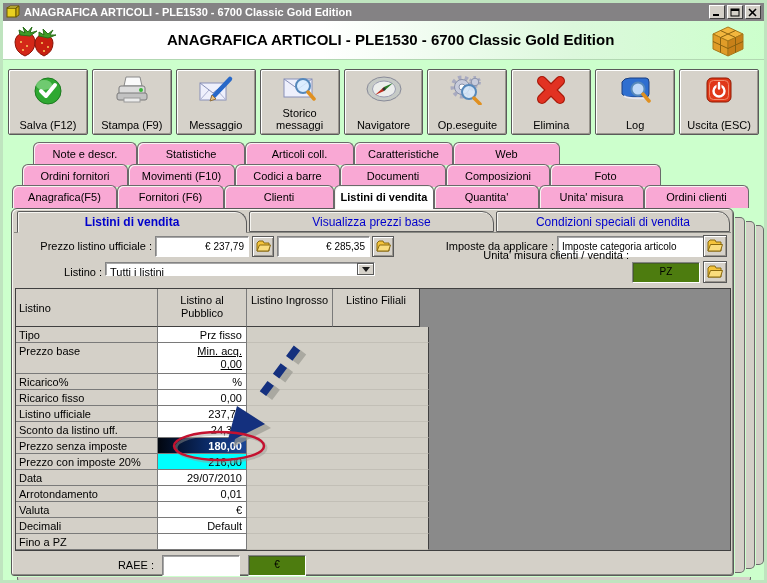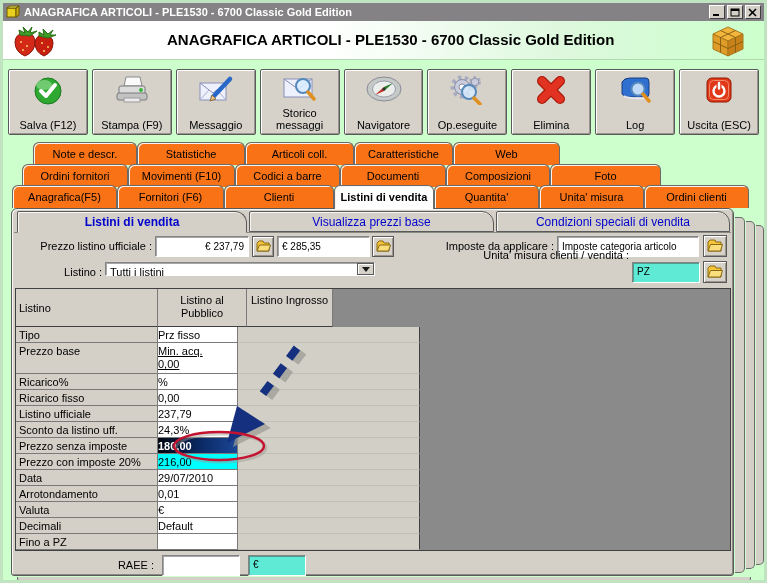--- a/index.html
+++ b/index.html
@@ -28,21 +28,21 @@
 
 .toolbar { position:absolute; left:5px; top:66px; right:5px; height:66px; display:flex; gap:4px; z-index:5; }
 .tbtn { flex:1; background:#d6d2ca; border:1px solid #5a5a5a; border-radius:2px;
   box-shadow:inset 1px 1px 0 #ffffff, inset -1px -1px 0 #9a968e;
   position:relative; display:flex; flex-direction:column; align-items:center; justify-content:flex-end;
   padding-bottom:3px; cursor:default; }
 .tbtn .ticon { position:absolute; top:5px; left:0; right:0; display:flex; justify-content:center; }
 .tbtn .tlabel { font-size:11px; line-height:12px; text-align:center; }
 
 
-.tab { position:absolute; height:23px; background:#f97316; border:1px solid #6a6a6a; border-bottom:none;
+.tab { position:absolute; height:23px; background:#f9a8d4; border:1px solid #6a6a6a; border-bottom:none;
   border-radius:6px 6px 0 0; box-shadow:inset 1px 1px 0 #f6f5f1;
   font-size:11px; text-align:center; padding-top:5px; white-space:nowrap; overflow:hidden; }
 .tab.active { background:#ffffff; font-weight:bold; height:24px; z-index:4; }
 .r1 { top:139px; z-index:1; } .r2 { top:161px; z-index:2; } .r3 { top:182px; z-index:3; }
 
 
 .stackv { position:absolute; background:#d4d0c8; border:1px solid #6a6a6a; border-left:none;
   border-radius:0 5px 5px 0; z-index:1; }
 .stackh { position:absolute; background:#d4d0c8; border:1px solid #6a6a6a; border-top:none;
   border-radius:0 0 4px 4px; z-index:1; }
@@ -67,38 +67,38 @@
 input.field { font-family:"Liberation Sans","DejaVu Sans",sans-serif; outline:none; padding:0 4px; }
 .fbtn { position:absolute; height:21px; background:#d6d2ca; border:1px solid #5a5a5a;
   box-shadow:inset 1px 1px 0 #fff, inset -1px -1px 0 #9a968e;
   display:flex; align-items:center; justify-content:center; }
 .combo { position:absolute; height:14px; display:flex; }
 .combo .ctext { flex:1; padding:3px 4px 0; font-size:11px; }
 .combo .cbtn { width:17px; background:#d6d2ca; border:1px solid #5a5a5a;
   box-shadow:inset 1px 1px 0 #fff; display:flex; align-items:center; justify-content:center; }
 .arrowdown { width:0; height:0; border-left:4px solid transparent; border-right:4px solid transparent;
   border-top:5px solid #1a1a1a; }
-.disabledfield { background:#5eead4; }
+.disabledfield { background:#4d7c0f;text-align:center; }
 
 
 .tablewrap { position:absolute; left:3px; top:79px; width:716px; height:263px;
   background:#8a8a8a; border:1px solid #404040; }
 .thead { display:flex; height:38px; }
 .th { background:#d4d0c8; border-right:1px solid #7a7a7a; border-bottom:1px solid #404040;
   font-size:11px; overflow:hidden; }
 .th1 { width:142px; display:flex; align-items:center; padding-left:3px; }
 .th2 { width:89px; text-align:center; padding-top:5px; line-height:13px; }
 .th3 { width:86px; text-align:center; padding-top:5px; }
 .th4 { width:87px; text-align:center; padding-top:5px; border-right:1px solid #404040; }
 .tr { display:flex; height:16px; }
 .tr.tall { height:31px; }
 .td-label { width:142px; background:#d4d0c8; border-right:1px solid #7a7a7a; border-bottom:1px solid #7a7a7a;
   padding:2px 0 0 3px; font-size:11px; white-space:nowrap; overflow:hidden; }
-.td-val { width:80px; background:#ffffff; border-right:1px solid #7a7a7a; border-bottom:1px solid #7a7a7a;
-  padding:2px 4px 0 0; font-size:11px; white-space:nowrap; }
+.td-val { width:89px; background:#ffffff; border-right:1px solid #7a7a7a; border-bottom:1px solid #7a7a7a;
+  padding:2px 4px 0 0; font-size:11px; text-align:right; white-space:nowrap; }
 .td-val.navy { background:linear-gradient(90deg,#01060f 0%,#0b2a66 55%,#1b4796 100%); color:#fff; font-weight:bold; }
 .td-val.cyan { background:#00ffff; }
 .td-rest { width:182px; background:#d2cfc6; border-right:1px solid #404040; border-bottom:1px solid #c2bfb6; }
 .twolines { display:block; line-height:13px;text-decoration:underline; }
 
 
 .overlay { position:absolute; left:0; top:0; width:767px; height:583px; pointer-events:none; z-index:8; }
 </style>
 </head>
 <body>
@@ -307,30 +307,30 @@
     <div class="itab" style="left:484px;width:234px">Condizioni speciali di vendita</div>
 
     <div class="flabel" style="left:0;top:31px;width:140px">Prezzo listino ufficiale :</div>
     <input class="field sunken" style="left: 143px; top: 27px; width: 94px; text-align: right;" value="€ 237,79">
     <div class="fbtn" style="left:240px;top:27px;width:22px">
         <span><svg width="15" height="12">
             <path d="M1 11 L1 3 L3 1 L7 1 L8 3 L13 3 L13 11 Z" fill="#f5c43b" stroke="#8a6a10"></path>
             <path d="M1 11 L3.5 5 L14.5 5 L12.5 11 Z" fill="#fadd7d" stroke="#8a6a10"></path>
           </svg></span>
       </div>
-    <input class="field sunken" style="left: 265px; top: 27px; width: 93px; text-align: left;" value="€ 285,35">
+    <input class="field sunken" style="left: 265px; top: 27px; width: 93px; text-align: right;" value="€ 285,35">
     <div class="fbtn" style="left:360px;top:27px;width:22px">
         <span><svg width="15" height="12">
             <path d="M1 11 L1 3 L3 1 L7 1 L8 3 L13 3 L13 11 Z" fill="#f5c43b" stroke="#8a6a10"></path>
             <path d="M1 11 L3.5 5 L14.5 5 L12.5 11 Z" fill="#fadd7d" stroke="#8a6a10"></path>
           </svg></span>
       </div>
 
     <div class="flabel" style="left:340px;top:31px;width:202px">Imposte da applicare :</div>
-    <input class="field sunken" style="left: 545px; top: 27px; width: 142px;" value="Imposte categoria articolo">
+    <input class="field sunken" style="left: 545px; top: 27px; width: 164px;" value="Imposte categoria articolo">
     <div class="fbtn" style="left:691px;top:26px;width:24px;height:22px">
         <span><svg width="16" height="13">
             <path d="M1 12 L1 3 L3 1 L8 1 L9 3 L14 3 L14 12 Z" fill="#f5c43b" stroke="#8a6a10"></path>
             <path d="M1 12 L3.5 5.5 L15.5 5.5 L13.5 12 Z" fill="#fadd7d" stroke="#8a6a10"></path>
           </svg></span>
       </div>
 
     <div class="flabel" style="left:0;top:57px;width:90px">Listino :</div>
     <div class="combo sunken" style="left:93px;top:53px;width:270px">
       <span class="ctext">Tutti i listini</span>
@@ -345,20 +345,21 @@
             <path d="M1 12 L1 3 L3 1 L8 1 L9 3 L14 3 L14 12 Z" fill="#f5c43b" stroke="#8a6a10"></path>
             <path d="M1 12 L3.5 5.5 L15.5 5.5 L13.5 12 Z" fill="#fadd7d" stroke="#8a6a10"></path>
           </svg></span>
       </div>
 
     <div class="tablewrap">
       <div class="thead">
         <div class="th th1">Listino</div>
         <div class="th th2">Listino al Pubblico</div>
         <div class="th th3">Listino Ingrosso</div>
+        <div class="th th4">Listino Filiali</div>
       </div>
       <div class="tr">
         <div class="td-label">Tipo</div>
         <div class="td-val">Prz fisso</div>
         <div class="td-rest"></div>
       </div>
       <div class="tr tall">
         <div class="td-label">Prezzo base</div>
         <div class="td-val">
             <span class="twolines">Min. acq.</span>

